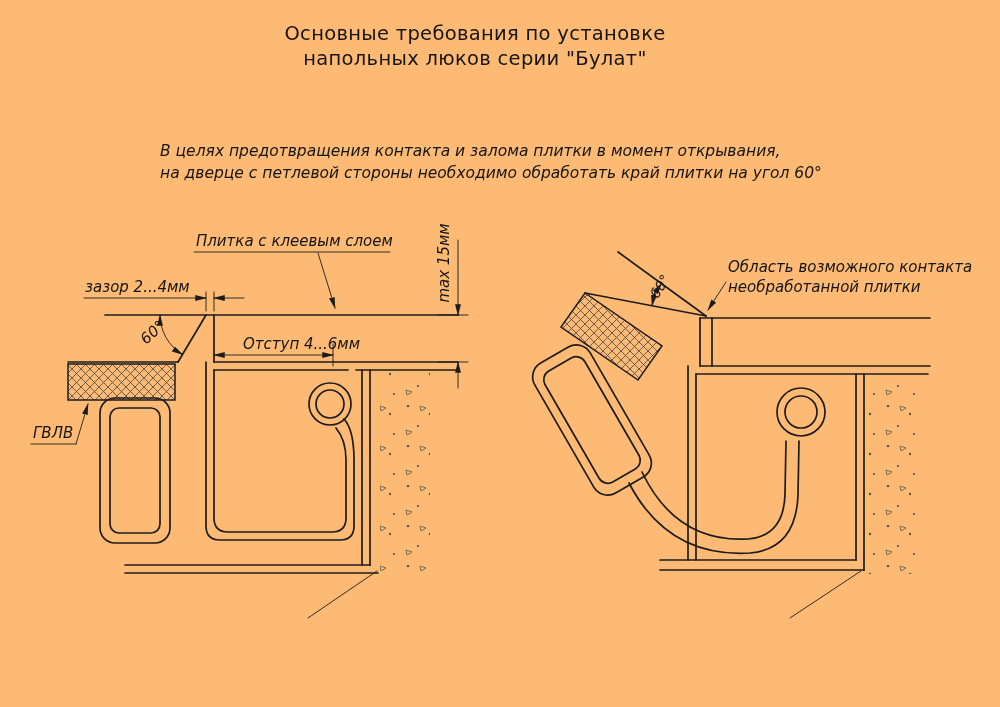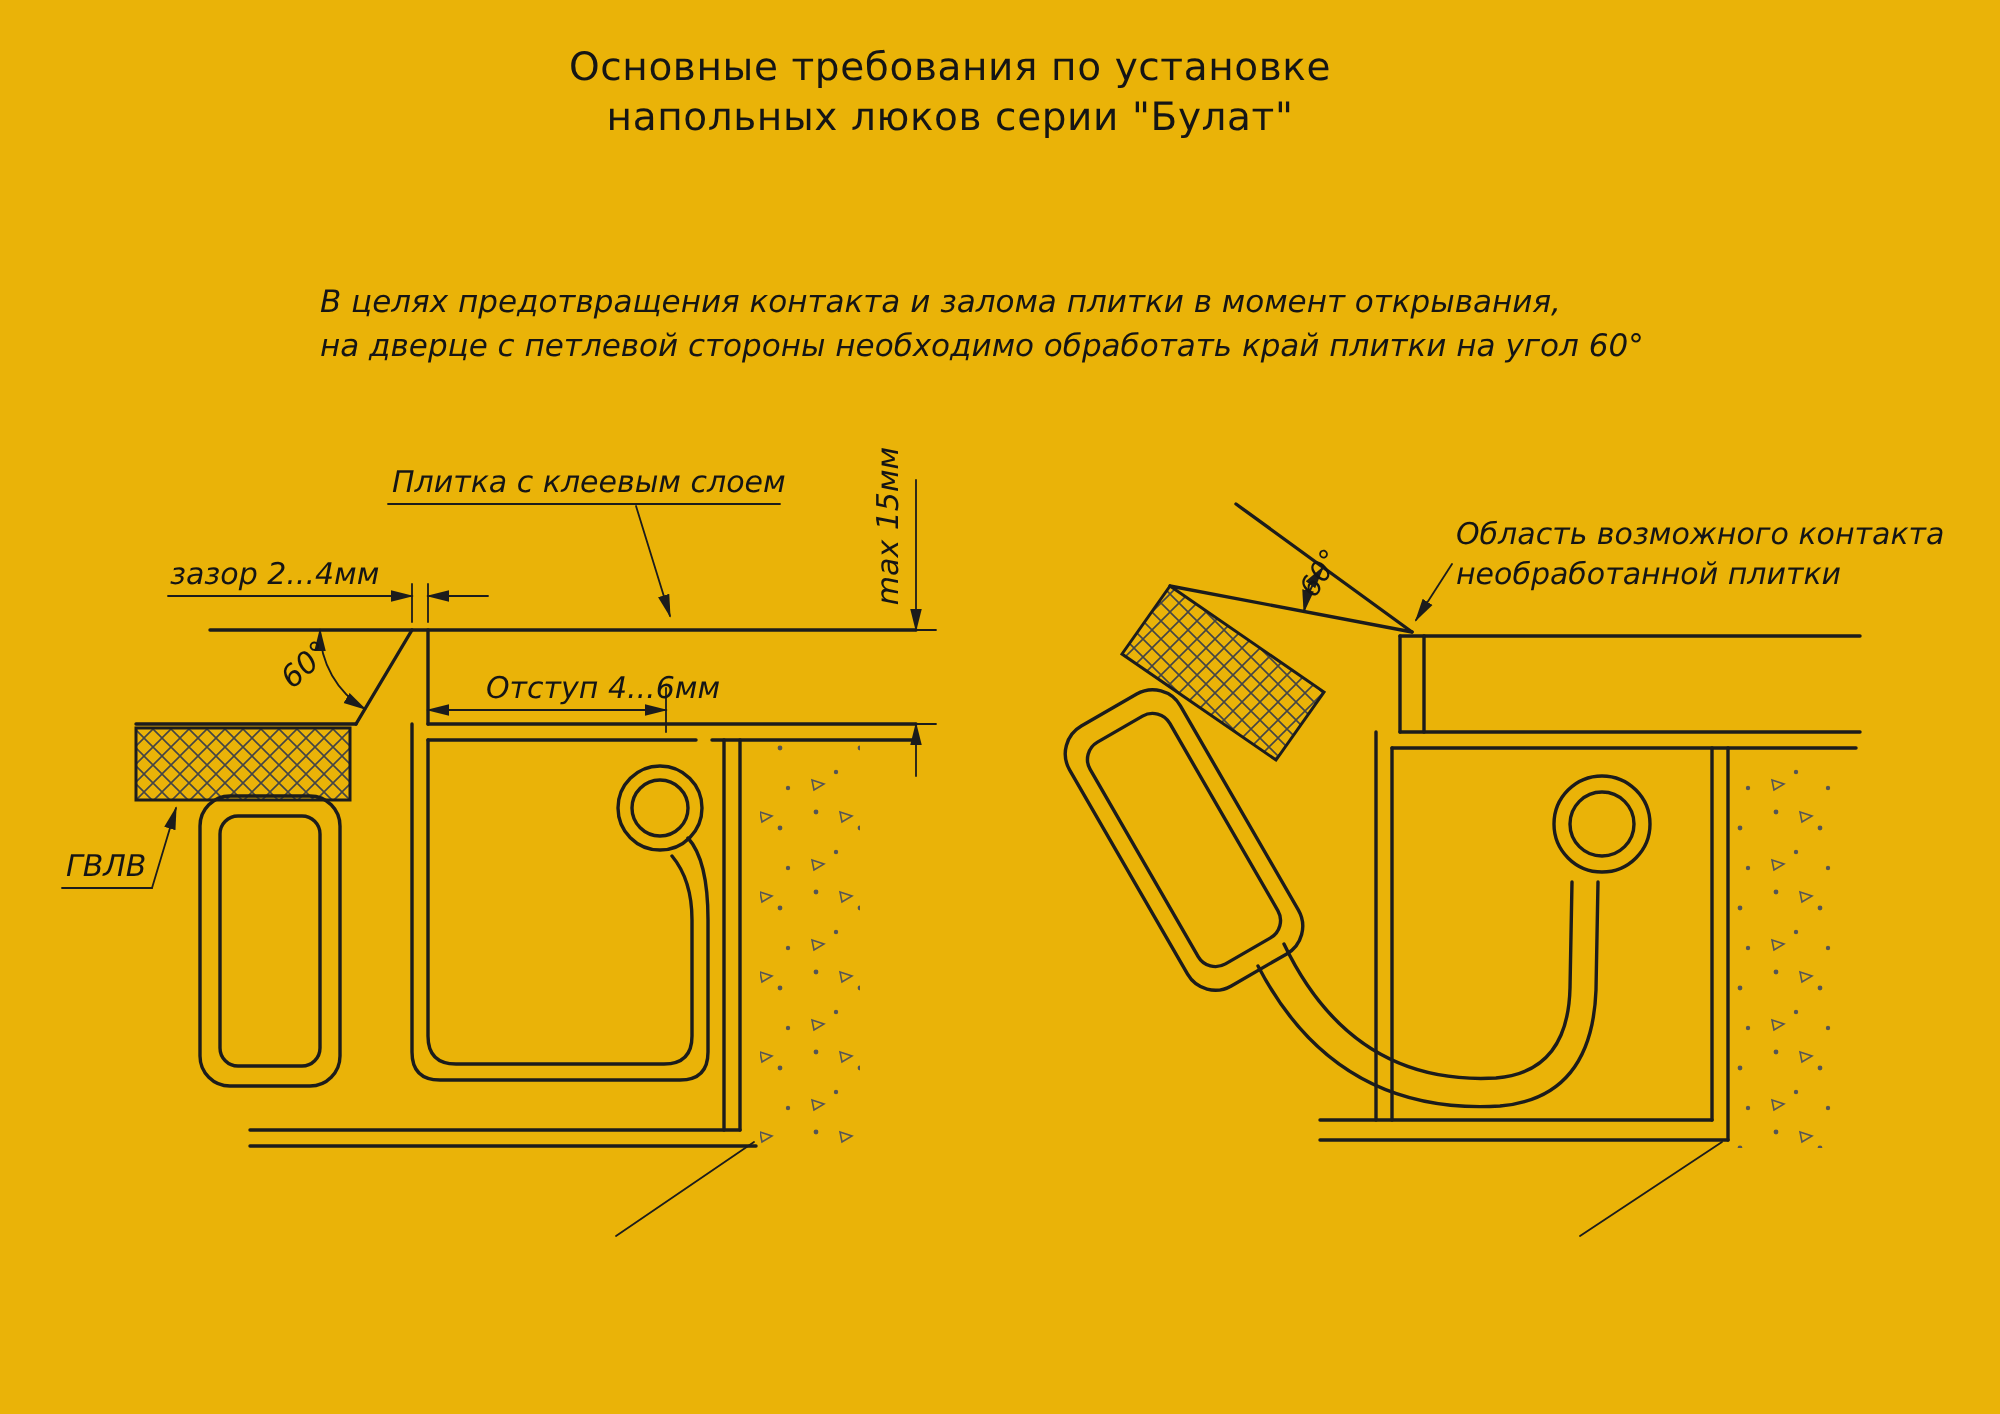--- a/index.html
+++ b/index.html
@@ -1,16 +1,16 @@
 <!DOCTYPE html>
 <html><head>
 <meta charset="utf-8">
 <style>
   html,body{margin:0;padding:0;background:#ffffff;}
-  .canvas{position:relative;width:1000px;height:707px;background:#eab308;overflow:hidden;}
+  .canvas{position:relative;width:1000px;height:707px;background:#fdba74;overflow:hidden;}
   svg{display:block;}
   text{fill:#151515;font-family:"DejaVu Sans",sans-serif;}
   .ttl{font-size:19.5px;letter-spacing:.3px;}
   .note{font-style:italic;font-size:15.5px;}
   .ann{font-style:italic;font-size:15px;}
   .ann-s{font-style:italic;font-size:14px;}
   .ob{stroke:#1c1c1c;stroke-width:1.7;fill:none;stroke-linecap:round;stroke-linejoin:round;}
   .th{stroke:#1c1c1c;stroke-width:0.9;fill:none;stroke-linecap:round;}
   .xhf{fill:url(#xh);stroke:#1c1c1c;stroke-width:1.5;}
   .concf{fill:url(#conc);stroke:none;}

